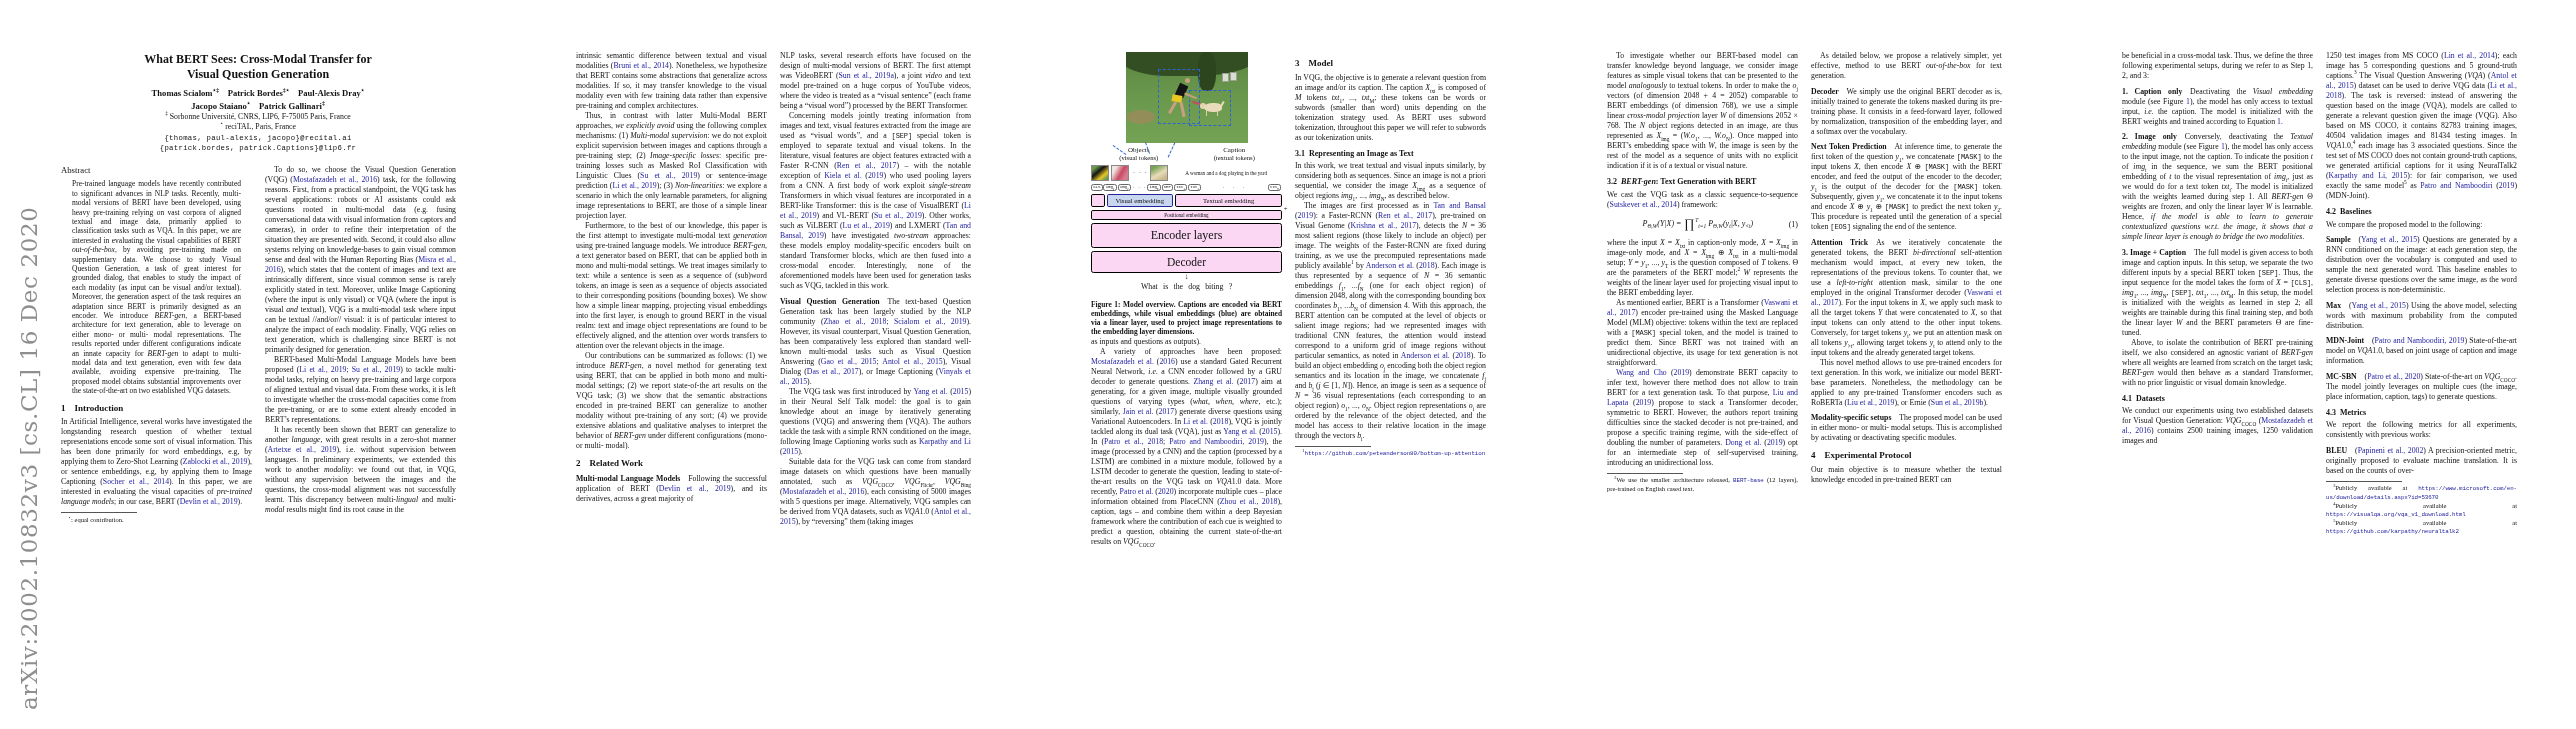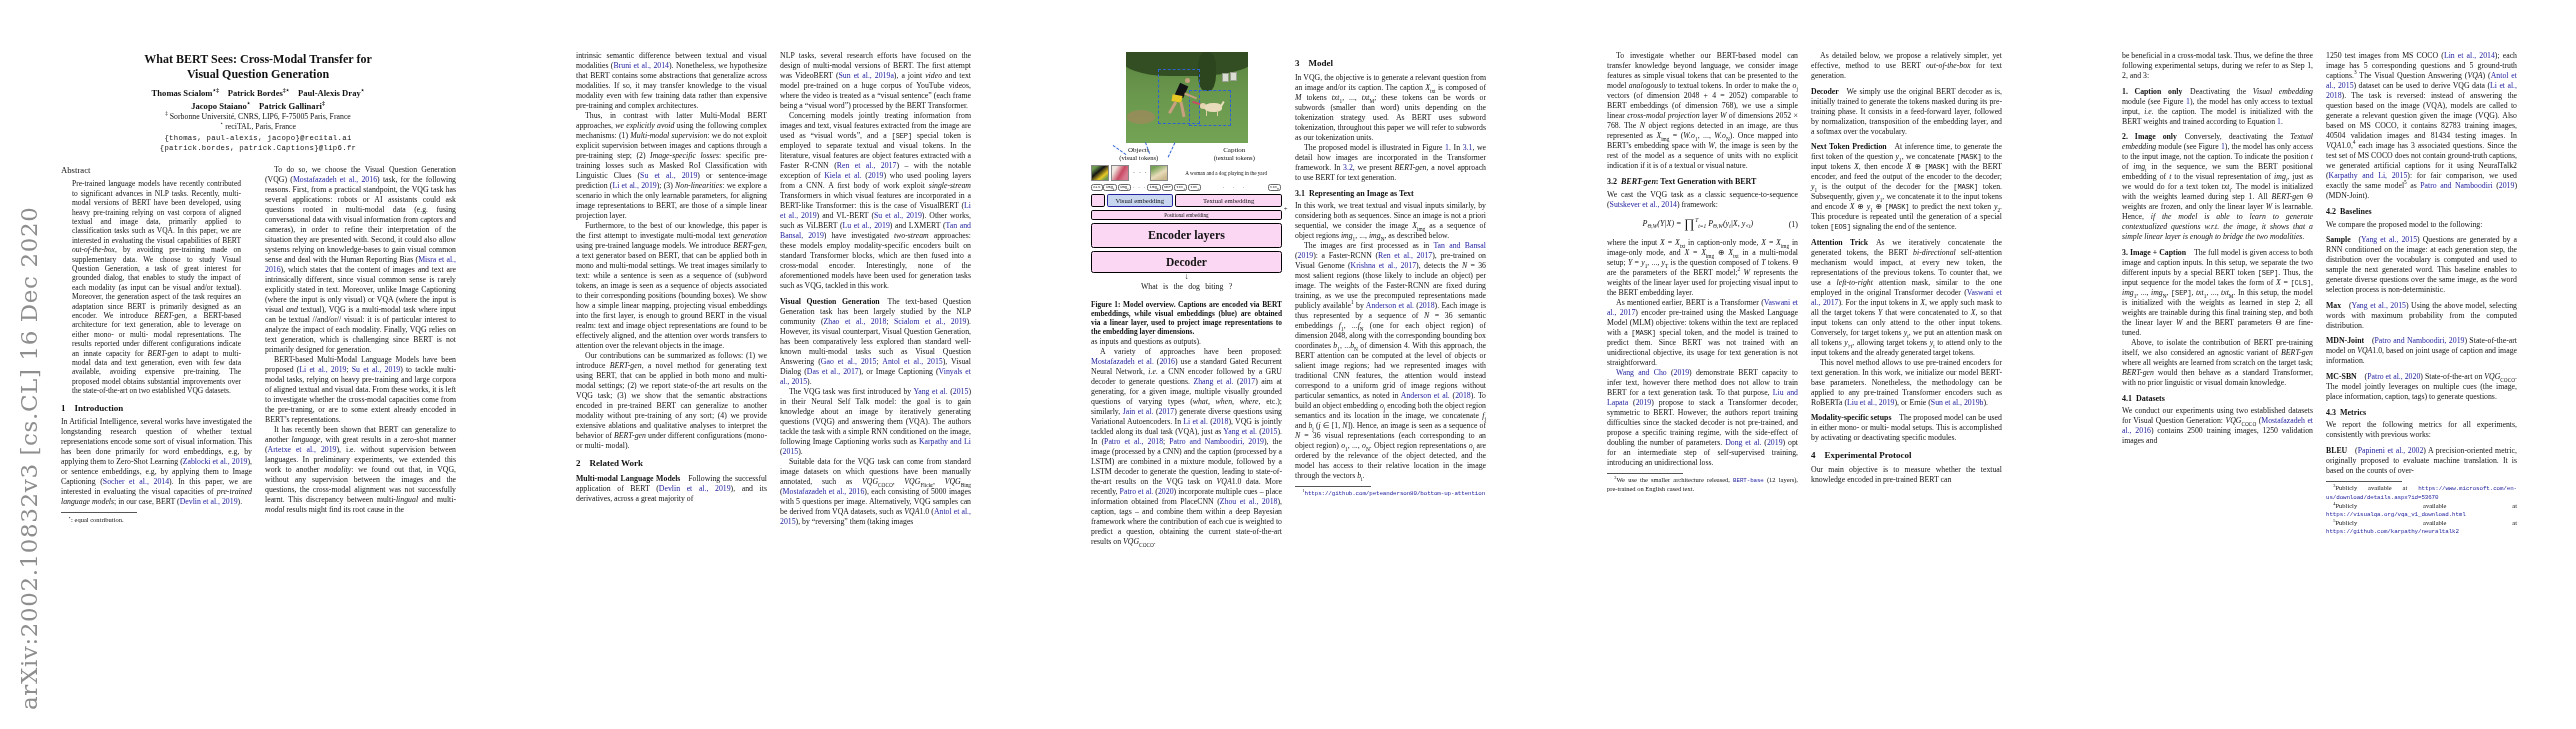--- a/index.html
+++ b/index.html
@@ -69,21 +69,21 @@
   .chip{border:0.6px solid #666;border-radius:2.4px;background:#fff;font-family:"Liberation Mono",monospace;
         font-size:4px;line-height:5.5px;padding:0 1.2px;margin-right:0.9px;white-space:nowrap;}
   .chipdots{font-size:4.9px;letter-spacing:1.2px;margin:0 1.2px;}
   .chipflex{flex:1;text-align:center;font-size:4.9px;letter-spacing:3.6px;}
   .embedrow{display:flex;margin-top:2.4px;height:13.4px;}
   .ebox{border:0.8px solid #000;border-radius:1.8px;display:flex;align-items:center;justify-content:center;
         font-size:6.7px;}
   .posbar{margin-top:2.4px;height:8px;border:0.7px solid #000;border-radius:1.8px;display:flex;align-items:center;
           justify-content:center;font-size:5.1px;}
   .bigbox{margin-top:3px;border:0.9px solid #000;border-radius:2.4px;display:flex;align-items:center;
-          justify-content:center;font-weight:bold;}
+          justify-content:center;}
   .plus{position:absolute;right:-5.5px;font-size:6.7px;color:#222;}
   .downarr{text-align:center;font-size:8px;line-height:8px;margin-top:0.6px;}
   .qline{text-align:center;font-size:7.8px;word-spacing:3.3px;margin-top:0.6px;}
   .figcap{font-size:7.4px;line-height:9.2px;text-align:justify;margin-top:9px;font-weight:bold;}
 </style>
 </head>
 <body>
 
 <div id="canvas">
   <div class="watermark">arXiv:2002.10832v3  [cs.CL]  16 Dec 2020</div>
@@ -193,21 +193,20 @@
           <div class="downarr">↓</div>
           <div class="qline">What is the dog biting ?</div>
           <div class="figcap">Figure 1: Model overview. Captions are encoded via BERT embeddings, while visual embeddings (blue) are obtained via a linear layer, used to project image representations to the embedding layer dimensions.</div>
         </div>
         <p class="p pc">as inputs and questions as outputs).</p>
         <p class="p">A variety of approaches have been proposed: <span class="cite">Mostafazadeh et al.</span> (<span class="cite">2016</span>) use a standard Gated Recurrent Neural Network, <em>i.e.</em> a CNN encoder followed by a GRU decoder to generate questions. <span class="cite">Zhang et al.</span> (<span class="cite">2017</span>) aim at generating, for a given image, multiple visually grounded questions of varying types (<em>what, when, where</em>, etc.); similarly, <span class="cite">Jain et al.</span> (<span class="cite">2017</span>) generate diverse questions using Variational Autoencoders. In <span class="cite">Li et al.</span> (<span class="cite">2018</span>), VQG is jointly tackled along its dual task (VQA), just as <span class="cite">Yang et al.</span> (<span class="cite">2015</span>). In (<span class="cite">Patro et al., 2018</span>; <span class="cite">Patro and Namboodiri, 2019</span>), the image (processed by a CNN) and the caption (processed by a LSTM) are combined in a mixture module, followed by a LSTM decoder to generate the question, leading to state-of-the-art results on the VQG task on <em>VQA</em>1.0 data. More recently, <span class="cite">Patro et al.</span> (<span class="cite">2020</span>) incorporate multiple cues – place information obtained from PlaceCNN (<span class="cite">Zhou et al., 2018</span>), caption, tags – and combine them within a deep Bayesian framework where the contribution of each cue is weighted to predict a question, obtaining the current state-of-the-art results on <em>VQG</em><sub>COCO</sub>.</p>
       </div>
       <div class="col" style="left: 265px; top: 51px;">
         <div class="h1">3 Model</div>
         <p class="p pc">In VQG, the objective is to generate a relevant question from an image and/or its caption. The caption <em>X</em><sub>txt</sub> is composed of <em>M</em> tokens <em>txt</em><sub>1</sub>, ..., <em>txt</em><sub>M</sub>; these tokens can be words or subwords (smaller than word) units depending on the tokenization strategy used. As BERT uses subword tokenization, throughout this paper we will refer to subwords as our tokenization units.</p>
-        <p class="p">The proposed model is illustrated in Figure <span class="cite">1</span>. In <span class="cite">3.1</span>, we detail how images are incorporated in the Transformer framework. In <span class="cite">3.2</span>, we present <em>BERT-gen</em>, a novel approach to use BERT for text generation.</p>
         <div class="h2">3.1 Representing an Image as Text</div>
         <p class="p pc">In this work, we treat textual and visual inputs similarly, by considering both as sequences. Since an image is not a priori sequential, we consider the image <em>X</em><sub>img</sub> as a sequence of object regions <em>img</em><sub>1</sub>, ..., <em>img</em><sub>N</sub>, as described below.</p>
         <p class="p">The images are first processed as in <span class="cite">Tan and Bansal</span> (<span class="cite">2019</span>): a Faster-RCNN (<span class="cite">Ren et al., 2017</span>), pre-trained on Visual Genome (<span class="cite">Krishna et al., 2017</span>), detects the <em>N</em> = 36 most salient regions (those likely to include an object) per image. The weights of the Faster-RCNN are fixed during training, as we use the precomputed representations made publicly available<sup>1</sup> by <span class="cite">Anderson et al.</span> (<span class="cite">2018</span>). Each image is thus represented by a sequence of <em>N</em> = 36 semantic embeddings <em>f</em><sub>1</sub>, ...<em>f</em><sub>N</sub> (one for each object region) of dimension 2048, along with the corresponding bounding box coordinates <em>b</em><sub>1</sub>, ...<em>b</em><sub>N</sub> of dimension 4. With this approach, the BERT attention can be computed at the level of objects or salient image regions; had we represented images with traditional CNN features, the attention would instead correspond to a uniform grid of image regions without particular semantics, as noted in <span class="cite">Anderson et al.</span> (<span class="cite">2018</span>). To build an object embedding <em>o</em><sub>j</sub> encoding both the object region semantics and its location in the image, we concatenate <em>f</em><sub>j</sub> and <em>b</em><sub>j</sub> (<em>j</em> ∈ [1, <em>N</em>]). Hence, an image is seen as a sequence of <em>N</em> = 36 visual representations (each corresponding to an object region) <em>o</em><sub>1</sub>, ..., <em>o</em><sub>N</sub>. Object region representations <em>o</em><sub>i</sub> are ordered by the relevance of the object detected, and the model has access to their relative location in the image through the vectors <em>b</em><sub>i</sub>.</p>
         <div class="fnrule"></div>
         <p class="fn"><sup>1</sup><span class="mono">https://github.com/peteanderson80/bottom-up-attention</span></p>
       </div>
     </div>
     <div class="page" style="left: 1546px;">
       <div class="col" style="left: 61px; top: 51px;">
         <p class="p">To investigate whether our BERT-based model can transfer knowledge beyond language, we consider image features as simple visual tokens that can be presented to the model <em>analogously</em> to textual tokens.  In order to make the <em>o</em><sub>j</sub> vectors (of dimension 2048 + 4 = 2052) comparable to BERT embeddings (of dimension 768), we use a simple linear <em>cross-modal projection</em> layer <em>W</em> of dimensions 2052 × 768.  The <em>N</em> object regions detected in an image, are thus represented as <em>X</em><sub>img</sub> = (<em>W.o</em><sub>1</sub>, ..., <em>W.o</em><sub>N</sub>). Once mapped into BERT’s embedding space with <em>W</em>, the image is seen by the rest of the model as a sequence of units with no explicit indication if it is of a textual or visual nature.</p>

